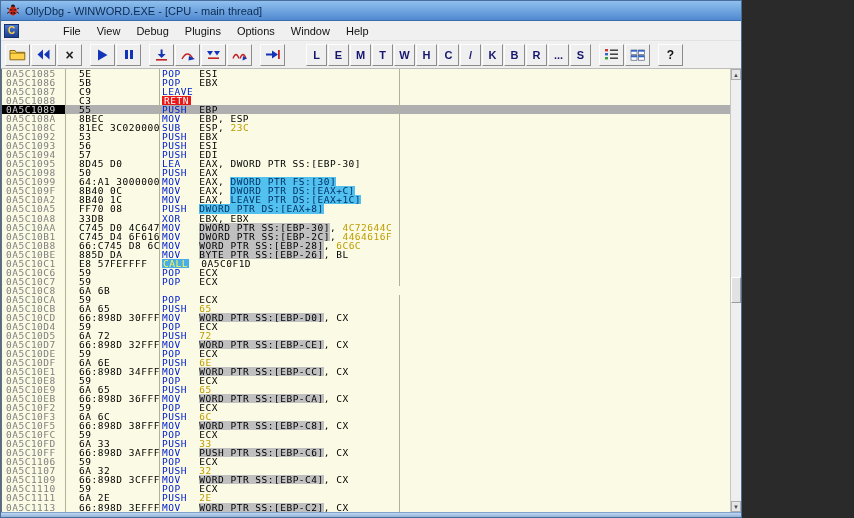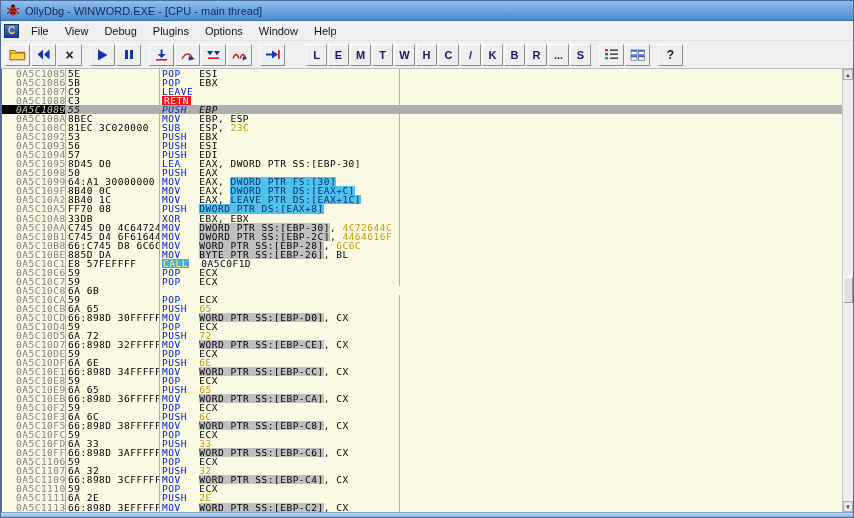--- a/index.html
+++ b/index.html
@@ -1,18 +1,18 @@
 <!DOCTYPE html>
 <html style="--listing-background: #FBFAE4; --address-gray: #808080; --mnemonic-blue: #0020D0; --immediate-yellow: #BE9C00; --operand-highlight-blue: #52C1F0; --operand-highlight-blue-text: #003366; --operand-highlight-gray: #C0C0C0; --ret-highlight-red: #E81818; --call-highlight-bg: #48AEE8; --call-highlight-text: #FFF450; --selection-gray: #AFAFAF; --titlebar-top: #8FC0EE; --titlebar-bottom: #5089D0;"><head>
 <meta charset="utf-8">
 <style>
   * { margin:0; padding:0; box-sizing:border-box; }
   html,body { width:854px; height:518px; overflow:hidden; background:#2a2a2a;
               font-family:"Liberation Sans", sans-serif; }
-  .win { width:854px; height:518px; border:1px solid #4A6E9C; display:flex; flex-direction:column; background:#F0F0F0; }
+  .win { width:742px; height:518px; border:1px solid #4A6E9C; display:flex; flex-direction:column; background:#F0F0F0; }
 
   
   .titlebar { height:20px; flex:0 0 20px; display:flex; align-items:center; gap:5px; padding:0 5px;
               background:linear-gradient(to bottom, var(--titlebar-top,#8FC0EE), var(--titlebar-bottom,#5089D0));
               border-bottom:1px solid #3A6BAD; }
   .title { font-size:11px; color:#0B2B52; white-space:nowrap; }
 
   
   .menubar { height:20px; flex:0 0 20px; display:flex; align-items:center; padding:0 3px;
              background:#F0F0F0; border-bottom:1px solid #E2E2E2; }
@@ -34,25 +34,25 @@
   .xglyph { font-size:14px; font-weight:bold; color:#222; line-height:10px; }
   .qglyph { font-size:12px; font-weight:bold; color:#111; }
 
   
   .disasm { flex:1 1 auto; position:relative; background:var(--listing-background,#FBFAE4);
             border-left:1px solid #6E6E6E; overflow:hidden; }
   .rows { position:absolute; left:0; top:0; right:11px; bottom:0; overflow:hidden;
           font-family:"DejaVu Sans Mono",monospace; font-size:9.5px; letter-spacing:0.5px; }
   .row { display:grid; grid-template-columns:64px 94px 240px 1fr; height:9.04px; line-height:9.1px; }
   .c { overflow:hidden; white-space:pre; border-right:1px solid #B2B29A; }
-  .addr { color:var(--address-gray,#808080); padding-left:14px; }
-  .hex  { color:#000; padding-left:2px; }
+  .addr { color:var(--address-gray,#808080); padding-left:4px; }
+  .hex  { color:#000; padding-left:2px;margin-left:11px; }
   .dis  { color:#000; padding-left:2px; }
   .cmt  { border-right:none; }
-  .row.sel { background:var(--selection-gray,#AFAFAF);font-style:italic; }
+  .row.sel { background:var(--selection-gray,#AFAFAF); }
   .row.sel .addr { background:#000; color:#CFCFCF; }
 
   .t-pl  { color:#000; }
   .t-mn  { color:var(--mnemonic-blue,#0020D0); }
   .t-imm { color:var(--immediate-yellow,#BE9C00); }
   .t-hlb { background:var(--operand-highlight-blue,#52C1F0); color:var(--operand-highlight-blue-text,#003366);margin-top:37px; }
   .t-hlg { background:var(--operand-highlight-gray,#C0C0C0); color:#000; }
   .t-ret { background:var(--ret-highlight-red,#E81818); color:#FFF; padding:0 2px;margin-top:20px; }
   .t-call{ background:var(--call-highlight-bg,#48AEE8); color:var(--call-highlight-text,#FFF450); padding:0 1px; }
 
@@ -83,21 +83,21 @@
           <circle cx="9" cy="6.8" r="0.9" fill="#111"></circle>
         <circle cx="5.5" cy="10" r="0.9" fill="#111"></circle>
           <circle cx="8.5" cy="10" r="0.9" fill="#111"></circle>
       </svg>
     </span>
     <span class="title">OllyDbg - WINWORD.EXE - [CPU - main thread]</span>
   </div>
 
   <div class="menubar">
     <span class="cicon">C</span>
-    <div id="menu-items" style="display:flex;">
+    <div id="menu-items" style="display:flex;margin-left:32px;">
         <span class="menu-item">File</span>
         <span class="menu-item">View</span>
         <span class="menu-item">Debug</span>
         <span class="menu-item">Plugins</span>
         <span class="menu-item">Options</span>
         <span class="menu-item">Window</span>
         <span class="menu-item">Help</span>
       </div>
   </div>
 
@@ -463,21 +463,21 @@
         </div>
         <div class="row">
           <span class="c addr">0A5C10FD</span>
           <span class="c hex">6A 33</span>
           <span class="c dis"><span class="t-mn">PUSH</span><span class="t-pl">  </span><span class="t-imm">33</span></span>
           <span class="c cmt"></span>
         </div>
         <div class="row">
           <span class="c addr">0A5C10FF</span>
           <span class="c hex">66:898D 3AFFFFFF</span>
-          <span class="c dis"><span class="t-mn">MOV</span><span class="t-pl">   </span><span class="t-hlg">WORD PTR SS:[EBP-C6]</span><span class="t-pl">, CX</span></span>
+          <span class="c dis"><span class="t-mn">MOV</span><span class="t-pl">   </span><span class="t-hlg">PUSH PTR SS:[EBP-C6]</span><span class="t-pl">, CX</span></span>
           <span class="c cmt"></span>
         </div>
         <div class="row">
           <span class="c addr">0A5C1106</span>
           <span class="c hex">59</span>
           <span class="c dis"><span class="t-mn">POP</span><span class="t-pl">   ECX</span></span>
           <span class="c cmt"></span>
         </div>
         <div class="row">
           <span class="c addr">0A5C1107</span>

